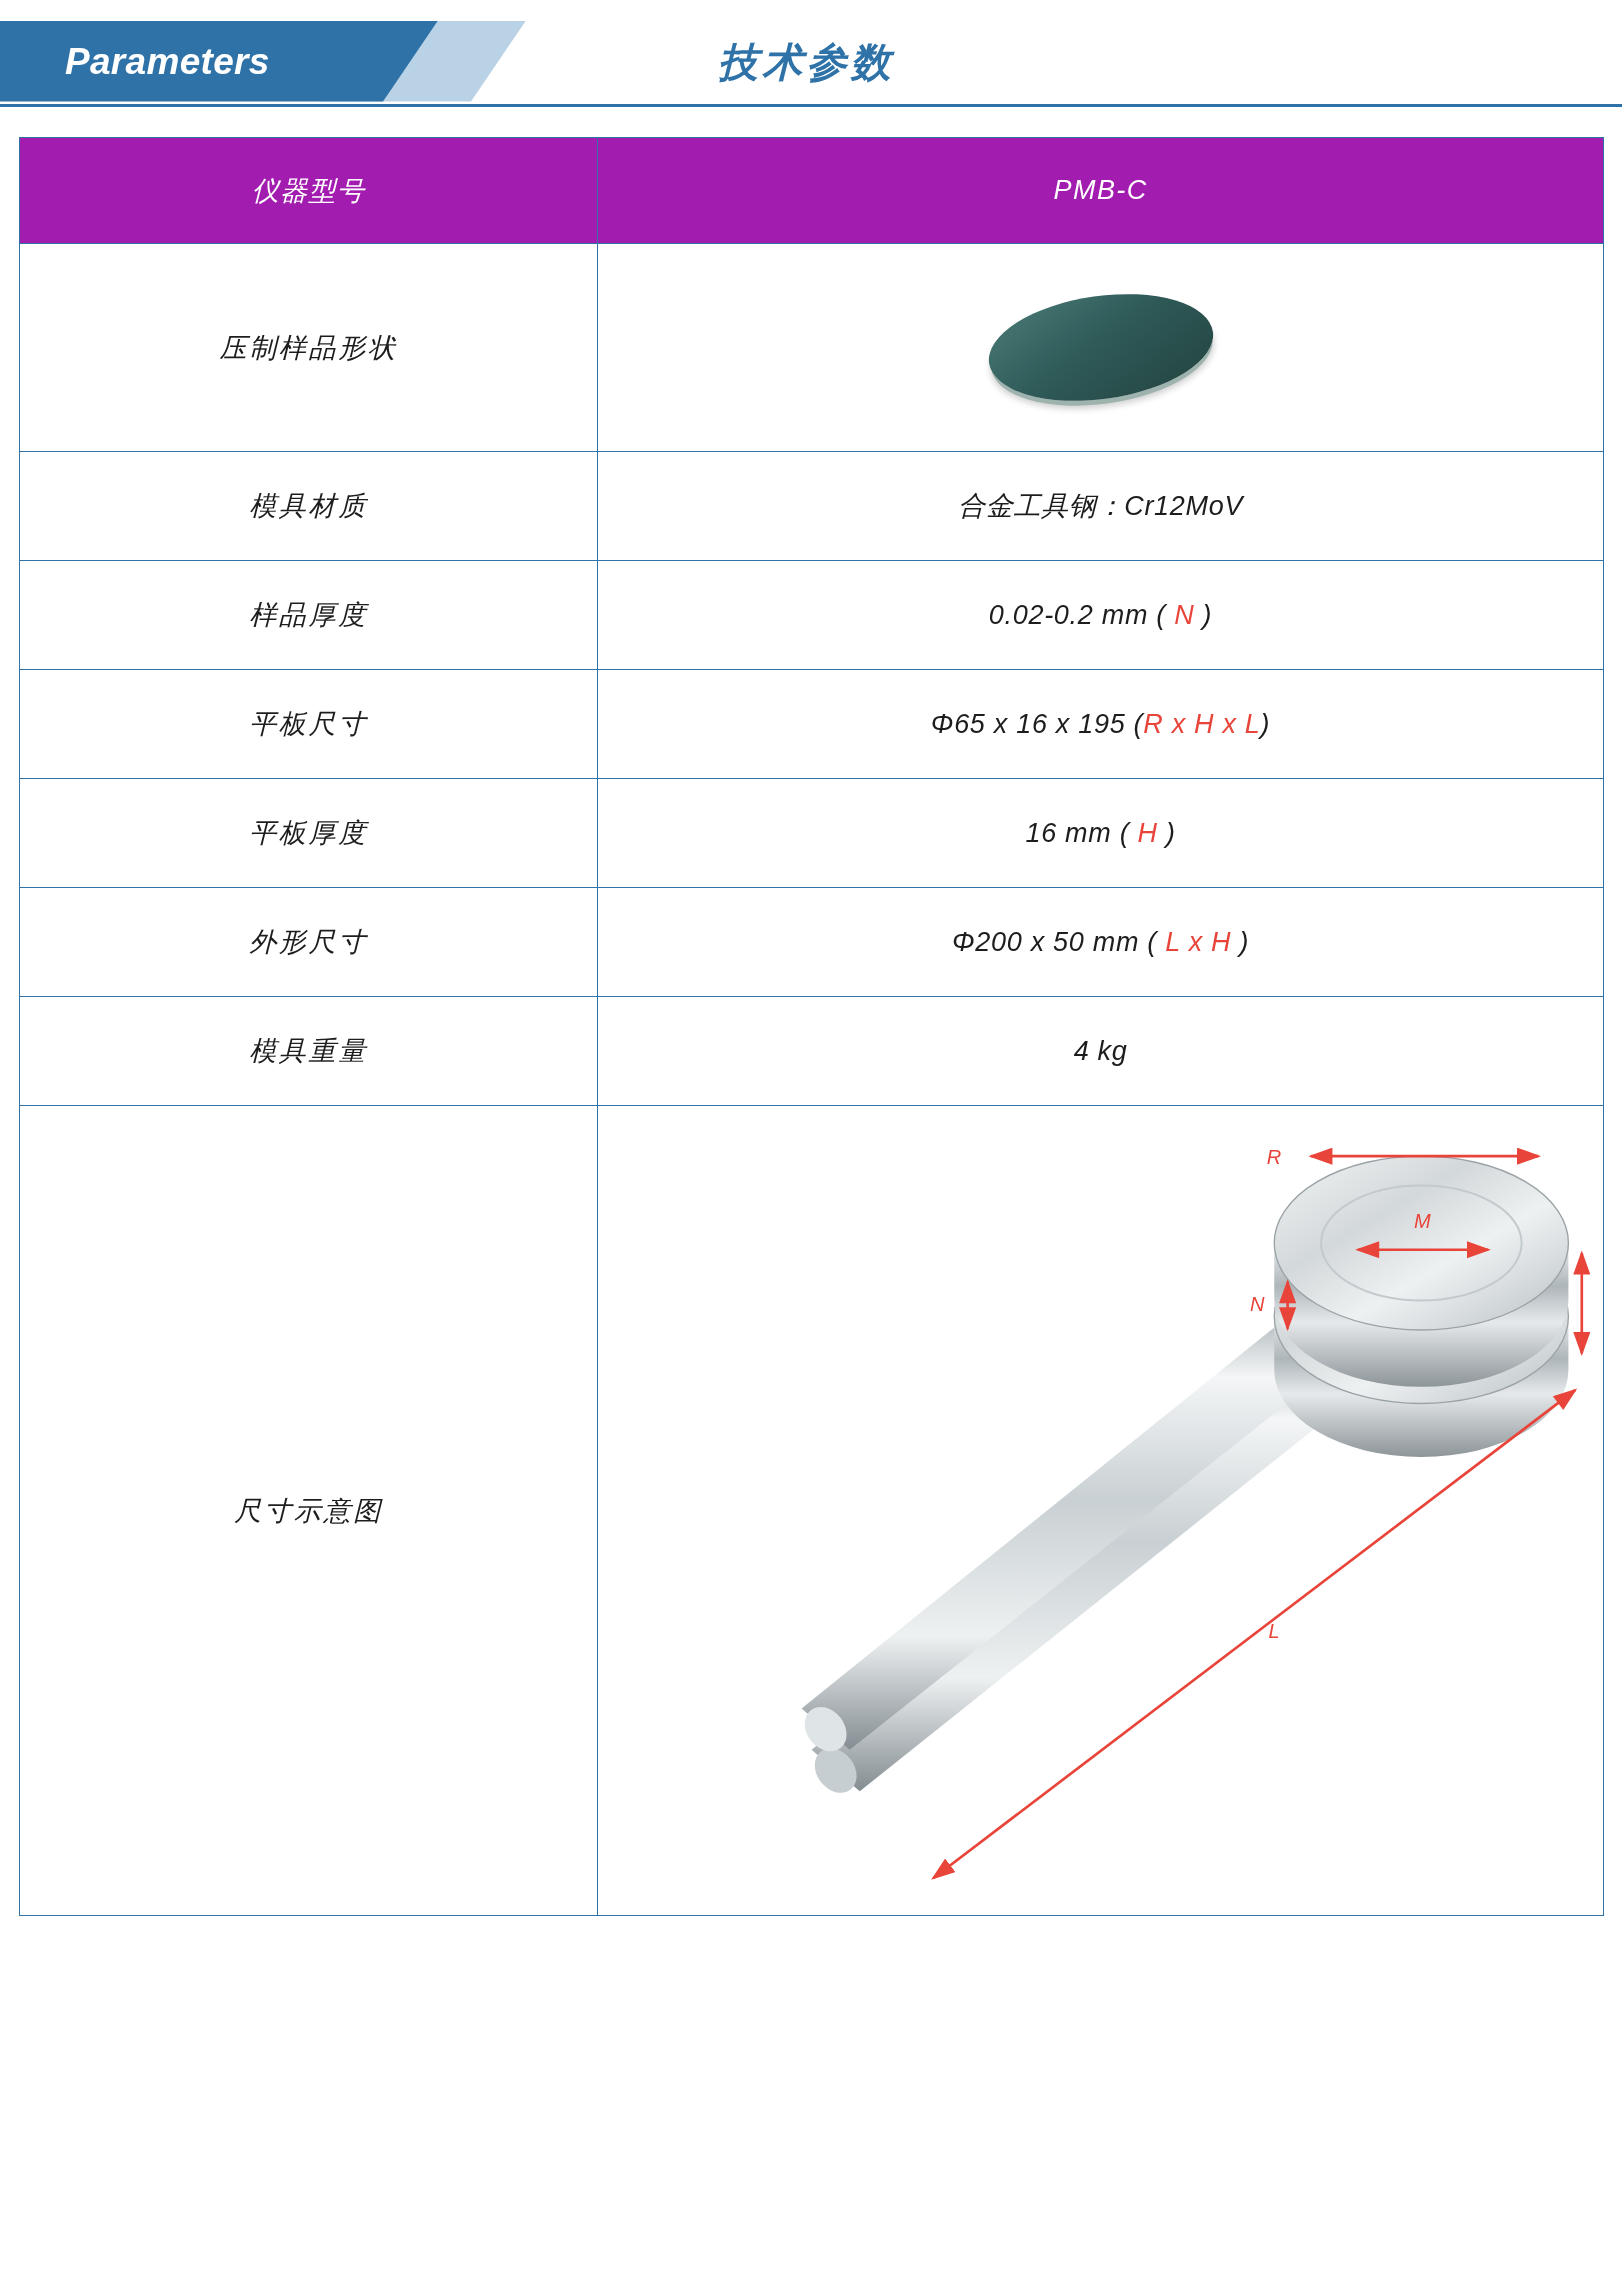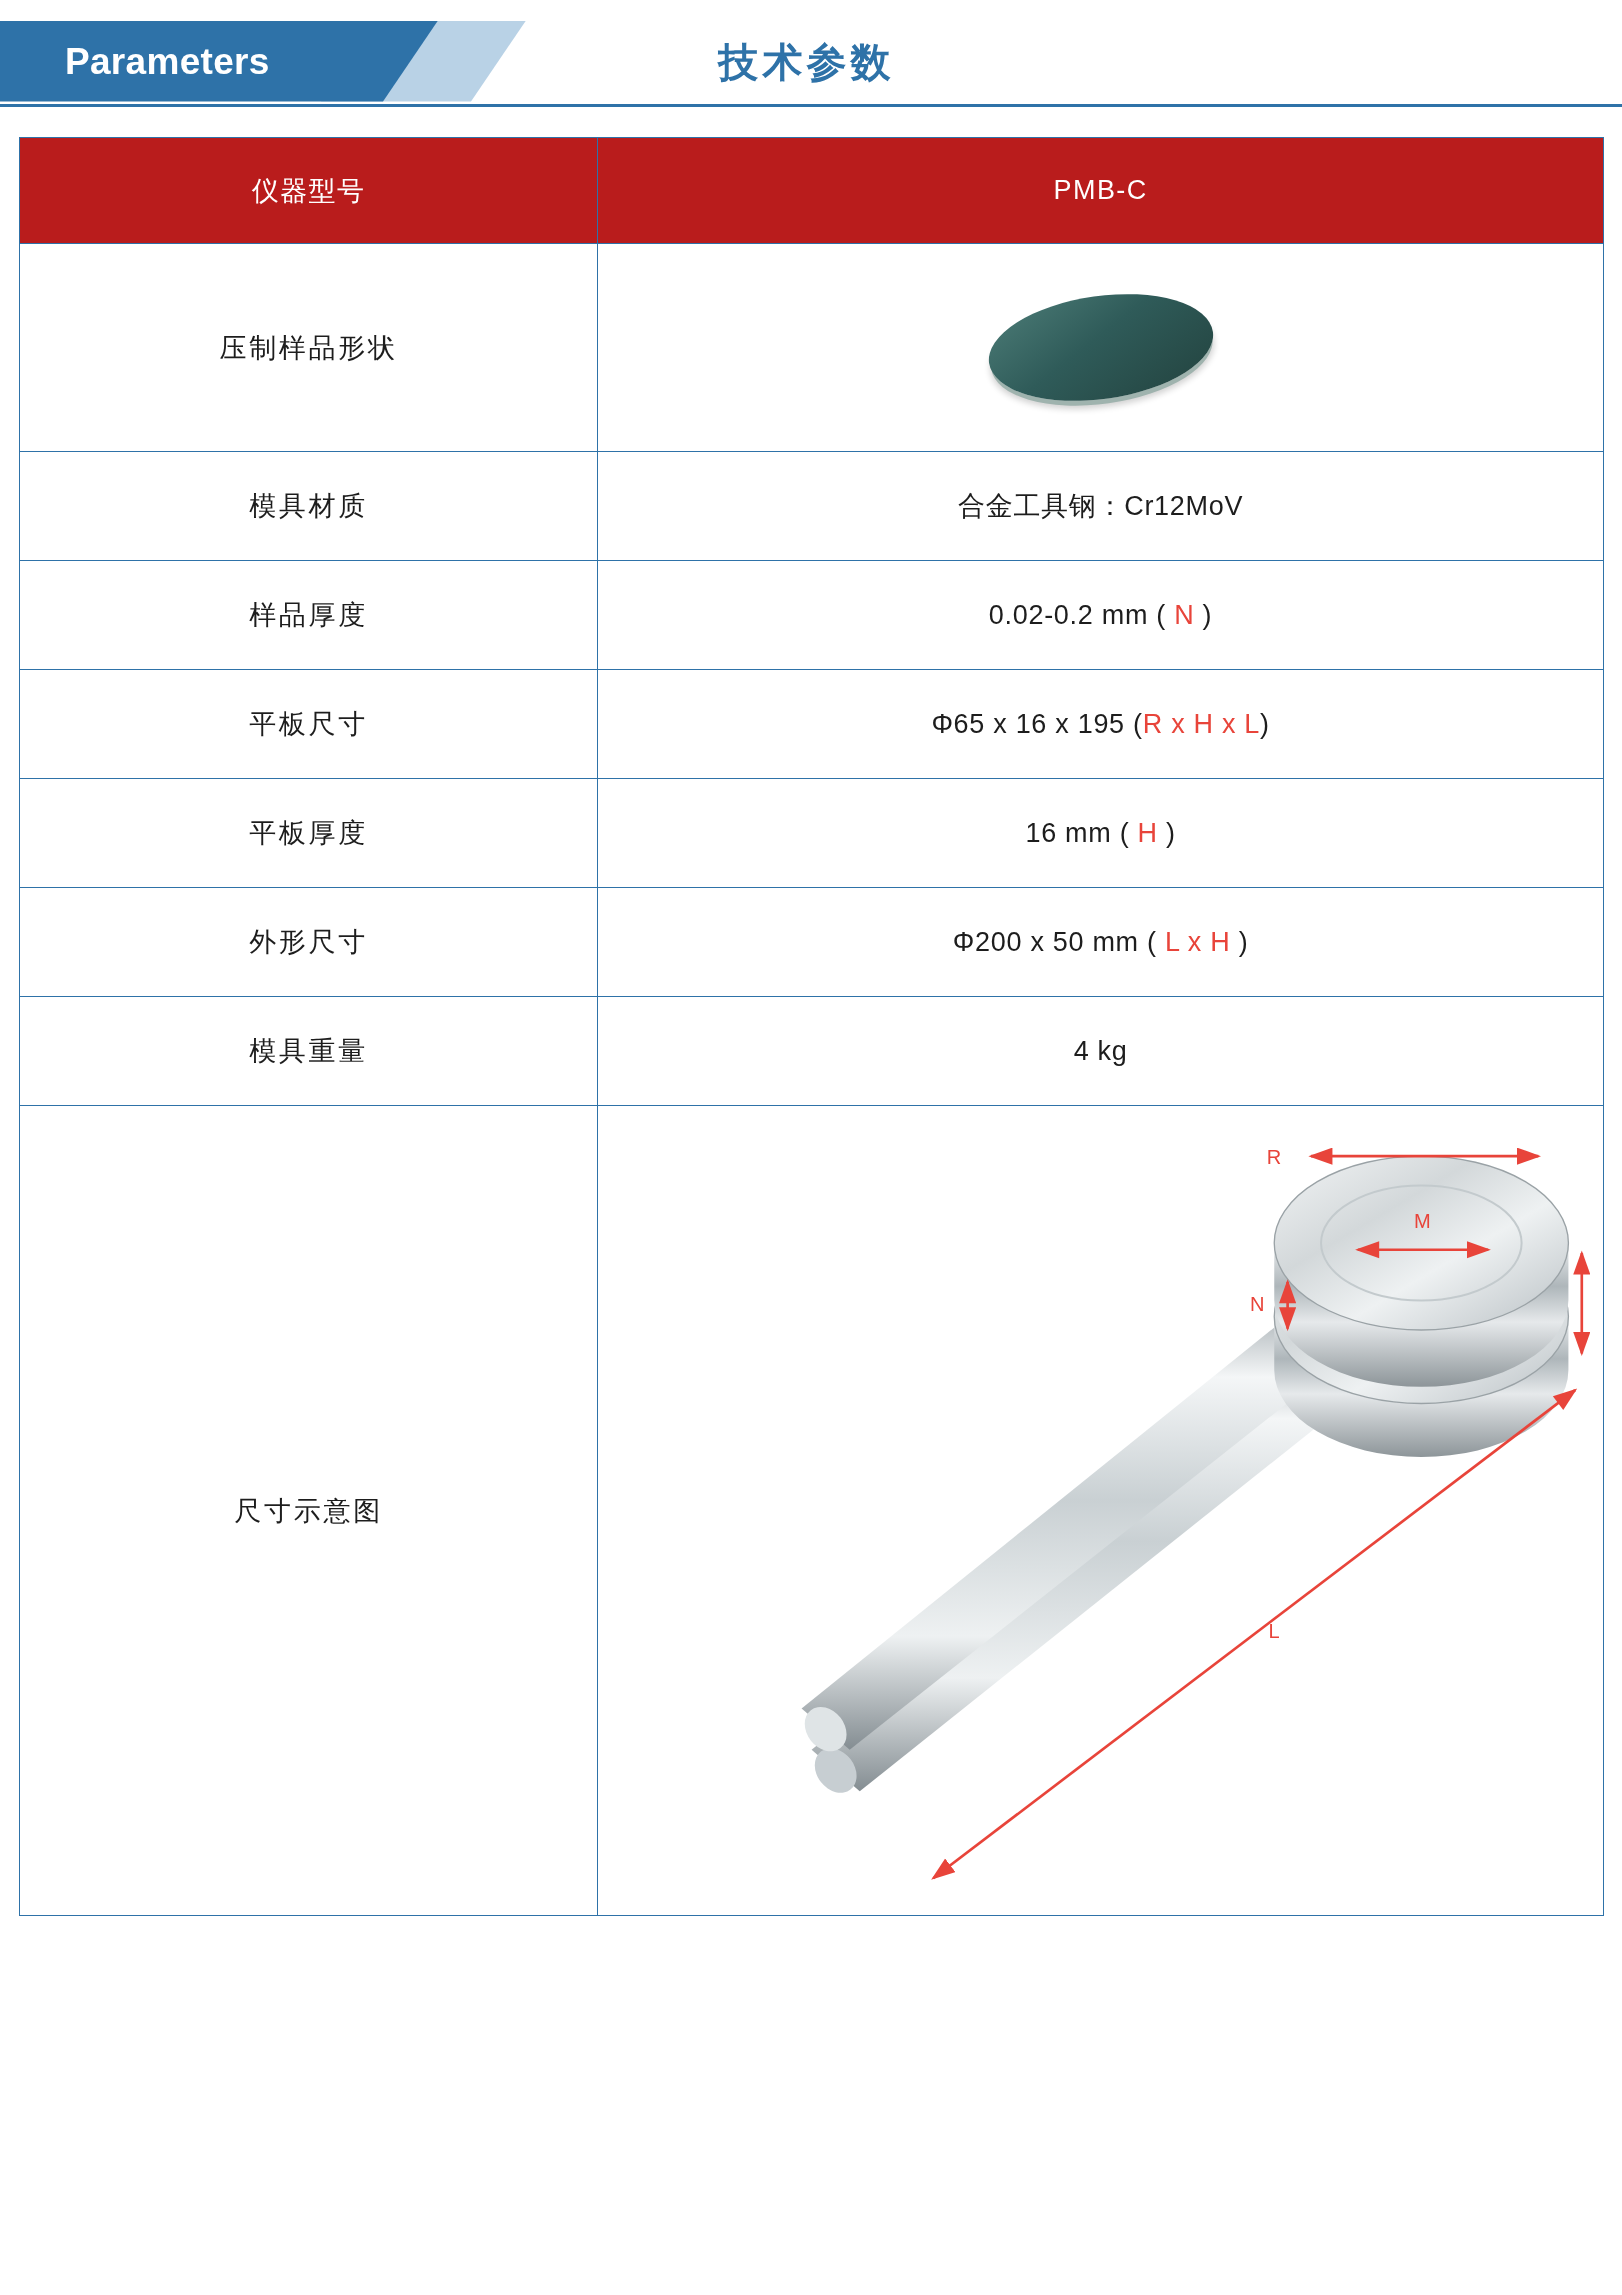--- a/index.html
+++ b/index.html
@@ -12,20 +12,21 @@
     font-family: "Liberation Sans", "DejaVu Sans", sans-serif;
     color: #222;
   }
   .page {
     position: relative;
     width: 1623px;
     min-height: 2295px;
     box-sizing: border-box;
     padding: 0;
     background: #ffffff;
+    font-style: italic;
   }
 
   
   .header {
     position: relative;
     height: 137px;
     width: 100%;
     overflow: hidden;
   }
   .header-ribbon {
@@ -94,21 +95,21 @@
   }
   table.params td {
     border: 1.4px solid #2e72a8;
     vertical-align: middle;
     text-align: center;
   }
   .col-label { width: 36.5%; }
   .col-value { width: 63.5%; }
 
   thead td {
-    background: #b91c1c;
+    background: #a21caf;
     color: #ffffff;
     font-size: 27px;
     height: 103px;
     letter-spacing: 1.4px;
   }
   tbody td {
     font-size: 27px;
     color: #1d1d1d;
     height: 106px;
     letter-spacing: 0.7px;

